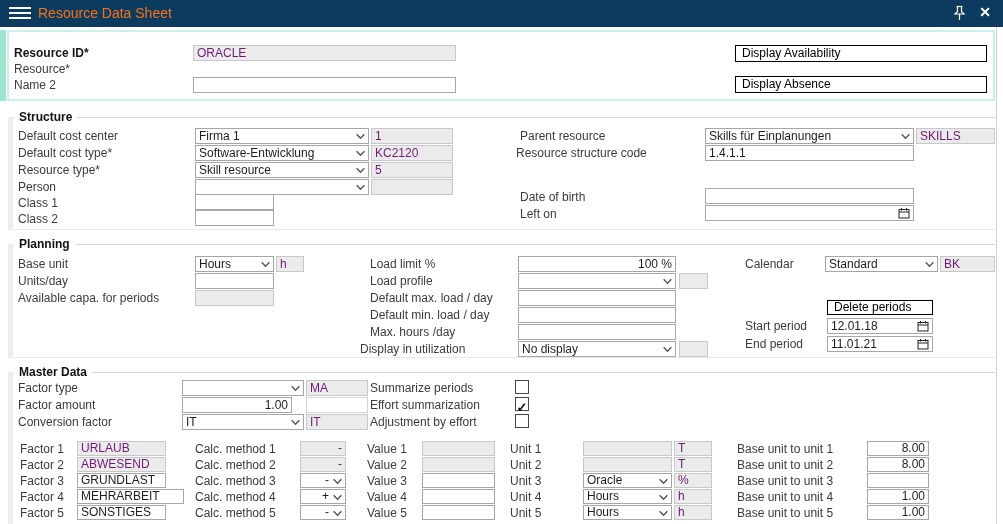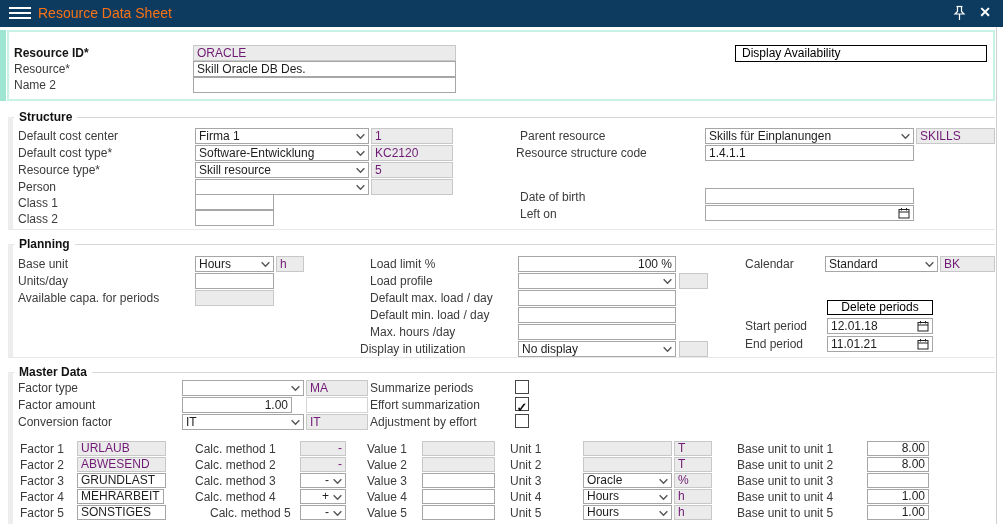--- a/index.html
+++ b/index.html
@@ -35,21 +35,21 @@
   .fld.sm { height:15px; line-height:13px; }
   .ro  { background:#ebebeb; border-color:#c8c8c8; color:#701a75; }
   .tr  { text-align:right; }
   .sel { padding-right:16px; }
   .chev { position:absolute; right:2px; top:2px; width:11px; height:11px; }
   .cal  { position:absolute; right:3px; top:1px; width:12px; height:12px; }
 
   .btn { position:absolute; height:17px; border:1px solid #000; background:#fff;
          font-size:12px; line-height:15px; padding:0 6px; color:#000;
          white-space:nowrap; cursor:pointer; }
-  .btn.ctr { text-align:center; height:15px; line-height:13px; }
+  .btn.ctr { height:15px; line-height:13px; }
 
   .cb { position:absolute; width:14px; height:14px; border:1px solid #454545; background:#fff;
         text-align:center; cursor:pointer; }
   .cb.checked::after { content:"\2713"; font-size:13px; font-weight:bold; color:#111; line-height:12px; }
 
   .rborder { position:absolute; left:996px; top:27px; width:1px; height:497px; background:#cfcfcf; }
 </style>
 </head>
 <body>
 
@@ -72,23 +72,23 @@
     <span class="close-ic">✕</span>
   </div>
   <div class="rborder"></div>
 
   <div class="accent-strip"></div>
   <div class="accent-panel"></div>
   <div class="lbl b" style="left:14px;top:45px">Resource ID*</div>
   <div class="lbl" style="left:14px;top:61px">Resource*</div>
   <div class="lbl" style="left:14px;top:77px">Name 2</div>
   <div class="fld ro" style="left:193px;top:45px;width:263px">ORACLE</div>
-  <div class="fld" style="left:193px;top:61px;width:263px">Skill Oracle DB Des.</div>
   <div class="fld" style="left:193px;top:77px;width:263px"></div>
   <div class="btn" style="left:735px;top:45px;width:252px">Display Availability</div>
+  <div class="btn" style="left:735px;top:76px;width:252px">Display Absence</div>
 
   <div class="secline" style="left:8px;top:117px;width:987px"></div>
   <div class="secband" style="left:8px;top:117px;height:112px"></div>
   <div class="secbot" style="left:8px;top:229px;width:987px"></div>
   <div class="legend" style="left:14px;top:110px">Structure</div>
 
   <div class="lbl" style="left:18px;top:128px">Default cost center</div>
   <div class="lbl" style="left:18px;top:145px">Default cost type*</div>
   <div class="lbl" style="left:18px;top:162px">Resource type*</div>
   <div class="lbl" style="left:18px;top:179px">Person</div>
@@ -296,21 +296,21 @@
     <span>Oracle</span>
     <span class="chev"><svg viewBox="0 0 10 10" width="11" height="11">
           <path d="M1.5 3 L5 6.5 L8.5 3" stroke="#555" fill="none" stroke-width="1.3"></path>
         </svg></span>
   </div>
   <div class="fld sm ro" style="left:674px;top:473px;width:38px">%</div>
   <div class="lbl" style="left:737px;top:473px">Base unit to unit 3</div>
   <div class="fld sm tr" style="left:867px;top:473px;width:62px"></div>
 
   <div class="lbl" style="left:20px;top:489px">Factor 4</div>
-  <div class="fld sm" style="left:77px;top:489px;width:87px">MEHRARBEIT</div>
+  <div class="fld sm" style="left:77px;top:489px;width:107px">MEHRARBEIT</div>
   <div class="lbl" style="left:195px;top:489px">Calc. method 4</div>
   <div class="fld sm sel tr" style="left:300px;top:489px;width:46px">
     <span>+</span>
     <span class="chev"><svg viewBox="0 0 10 10" width="11" height="11">
           <path d="M1.5 3 L5 6.5 L8.5 3" stroke="#555" fill="none" stroke-width="1.3"></path>
         </svg></span>
   </div>
   <div class="lbl" style="left:367px;top:489px">Value 4</div>
   <div class="fld sm" style="left:422px;top:489px;width:73px"></div>
   <div class="lbl" style="left:510px;top:489px">Unit 4</div>
@@ -319,21 +319,21 @@
     <span class="chev"><svg viewBox="0 0 10 10" width="11" height="11">
           <path d="M1.5 3 L5 6.5 L8.5 3" stroke="#555" fill="none" stroke-width="1.3"></path>
         </svg></span>
   </div>
   <div class="fld sm ro" style="left:674px;top:489px;width:38px">h</div>
   <div class="lbl" style="left:737px;top:489px">Base unit to unit 4</div>
   <div class="fld sm tr" style="left:867px;top:489px;width:62px">1.00</div>
 
   <div class="lbl" style="left:20px;top:505px">Factor 5</div>
   <div class="fld sm" style="left:77px;top:505px;width:89px">SONSTIGES</div>
-  <div class="lbl" style="left:210px;top:505px">Calc. method 5</div>
+  <div class="lbl" style="left:195px;top:505px">Calc. method 5</div>
   <div class="fld sm sel tr" style="left:300px;top:505px;width:46px">
     <span>-</span>
     <span class="chev"><svg viewBox="0 0 10 10" width="11" height="11">
           <path d="M1.5 3 L5 6.5 L8.5 3" stroke="#555" fill="none" stroke-width="1.3"></path>
         </svg></span>
   </div>
   <div class="lbl" style="left:367px;top:505px">Value 5</div>
   <div class="fld sm" style="left:422px;top:505px;width:73px"></div>
   <div class="lbl" style="left:510px;top:505px">Unit 5</div>
   <div class="fld sm sel" style="left:583px;top:505px;width:89px">

